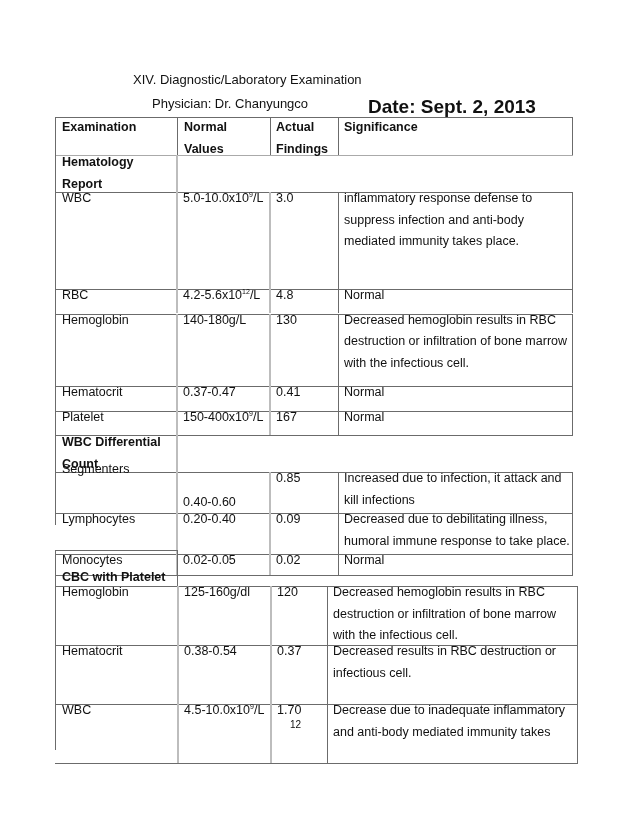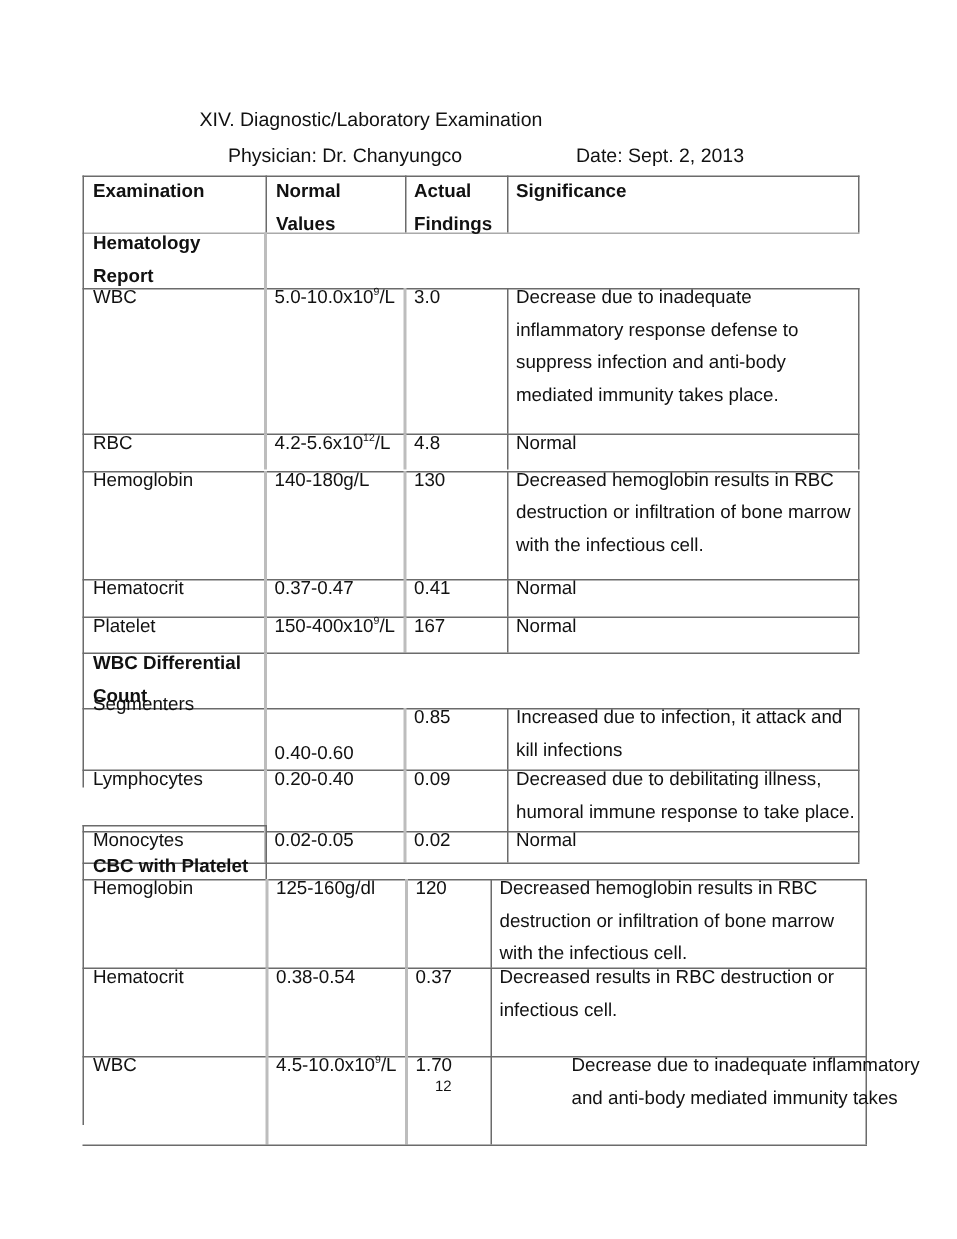--- a/index.html
+++ b/index.html
@@ -1,20 +1,20 @@
 <!DOCTYPE html>
 <html><head>
 <meta charset="utf-8">
 <style>
   html,body{margin:0;padding:0;background:#fff;}
   body{width:638px;height:826px;position:relative;overflow:hidden;font-family:"Liberation Sans",sans-serif;color:#111;font-size:12.5px;}
   .abs{position:absolute;}
   .title{left:133px;top:72px;font-size:13px;}
   .phys{left:152px;top:96px;font-size:13px;}
-  .date{left:384px;top:96px;font-size:13px;font-weight:normal;}
+  .date{left:368px;top:96px;font-size:19px;font-weight:bold;}
   .hl{position:absolute;height:1px;background:#6b6b6b;}
   .vl{position:absolute;width:1px;background:#6b6b6b;}
   .vl.light{background:#bdbdbd;width:2px;}
   .cell{position:absolute;line-height:21.5px;font-size:12.5px;}
   .b{font-weight:bold;}
   sup{font-size:7px;line-height:0;}
   .pgnum{font-size:10px;}
 </style>
 </head>
 <body>
@@ -55,21 +55,20 @@
       <div>
         <div class="vl light" style="left:176px;top:192px;height:97.2px;"></div>
         <div class="vl light" style="left:269px;top:192px;height:97.2px;"></div>
         <div class="vl" style="left:338px;top:192px;height:97.2px;"></div>
         <div class="vl" style="left:572px;top:192px;height:97.2px;"></div>
         <div class="hl" style="left:55px;top:289.2px;width:518px;"></div>
         <div class="cell" style="left:62px;top:188px;">WBC</div>
         <div class="cell" style="left:183px;top:188px;"><span>5.0-10.0x10</span><sup>9</sup><span>/L</span></div>
         <div class="cell" style="left:276px;top:188px;">3.0</div>
         <div class="cell" style="left:344px;top:188px;">
-          <div>Decrease due to inadequate</div>
           <div>inflammatory response defense to</div>
           <div>suppress infection and anti-body</div>
           <div>mediated immunity takes place.</div>
         </div>
       </div>
       <div>
         <div class="vl light" style="left:176px;top:289.2px;height:24.3px;"></div>
         <div class="vl light" style="left:269px;top:289.2px;height:24.3px;"></div>
         <div class="vl" style="left:338px;top:289.2px;height:24.3px;"></div>
         <div class="vl" style="left:572px;top:289.2px;height:24.3px;"></div>
@@ -213,21 +212,21 @@
       </div>
       <div>
         <div class="vl light" style="left:177px;top:704.2px;height:59.099999999999994px;"></div>
         <div class="vl light" style="left:270px;top:704.2px;height:59.099999999999994px;"></div>
         <div class="vl" style="left:327px;top:704.2px;height:59.099999999999994px;"></div>
         <div class="vl" style="left:577px;top:704.2px;height:59.099999999999994px;"></div>
         <div class="hl" style="left:55px;top:763.3000000000001px;width:523px;"></div>
         <div class="cell" style="left:62px;top:700.2px;">WBC</div>
         <div class="cell" style="left:184px;top:700.2px;"><span>4.5-10.0x10</span><sup>9</sup><span>/L</span></div>
         <div class="cell" style="left:277px;top:700.2px;">1.70</div>
-        <div class="cell" style="left:333px;top:700.2px;margin-left:48px;">
+        <div class="cell" style="left:333px;top:700.2px;">
           <div>Decrease due to inadequate inflammatory</div>
           <div>and anti-body mediated immunity takes</div>
         </div>
       </div>
     </div>
 </div>
 
 <div class="abs pgnum" style="left:290px;top:719px;">12</div>
 
 </body></html>

